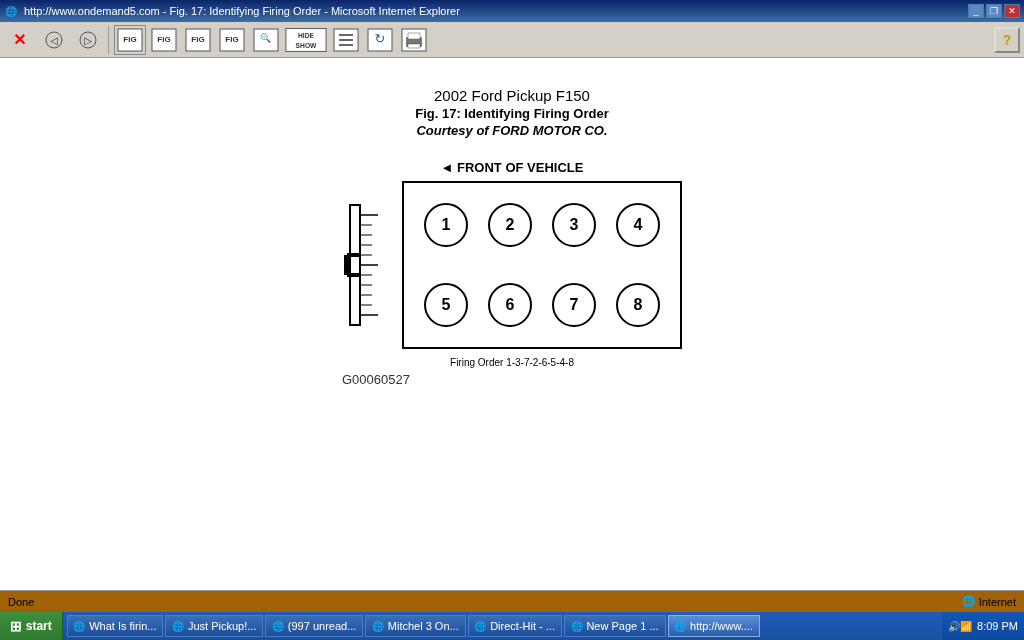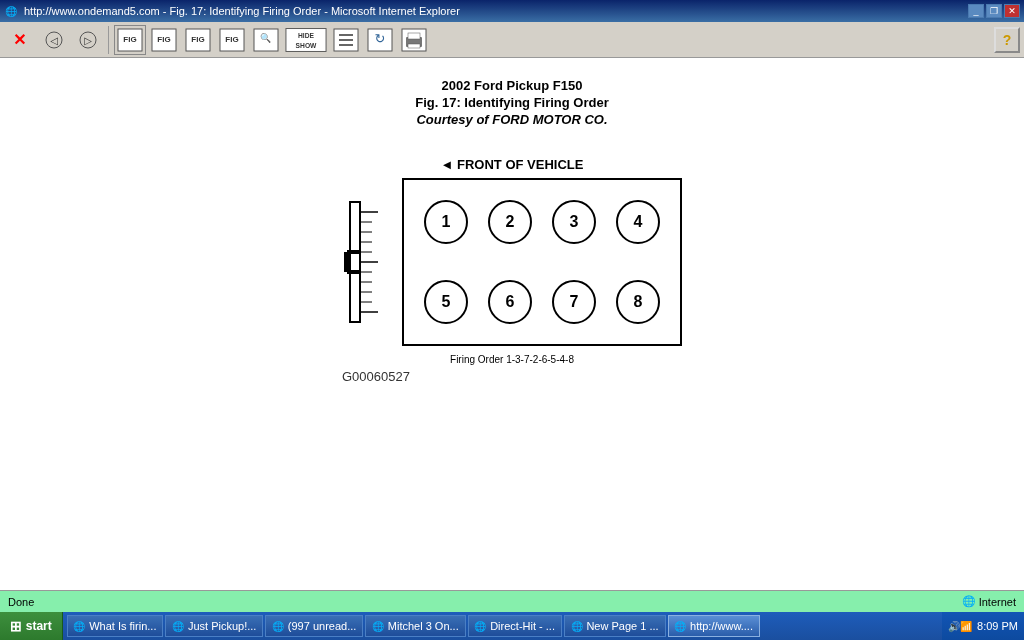--- a/index.html
+++ b/index.html
@@ -65,29 +65,29 @@
 
     
     #content-area {
       background: white;
       height: calc(640px - 22px - 36px - 22px - 28px);
       overflow: auto;
       padding: 20px;
       text-align: center;
     }
 
-    .page-title { font-size: 13px; font-weight: bold; margin-bottom: 2px; }
+    .page-title { font-size: 15px; font-weight: normal; margin-bottom: 2px; margin-top: 9px; }
     .page-subtitle { font-size: 13px; font-weight: bold; margin-bottom: 2px; }
     .page-credit { font-size: 13px; font-weight: bold; margin-bottom: 20px; font-style: italic; }
 
     
     #diagram-container {
       display: inline-block;
       position: relative;
-      margin-top: 10px;
+      margin-top: 2px;
     }
 
     .front-label {
       font-size: 13px;
       font-weight: bold;
       margin-bottom: 6px;
       display: flex;
       align-items: center;
       justify-content: center;
       gap: 6px;
@@ -131,21 +131,21 @@
 
     .diagram-code {
       font-size: 13px;
       margin-top: 4px;
       text-align: left;
       color: #333;
     }
 
     
     #status-bar {
-      background: #86efac;
+      background: #a16207;
       border-top: 1px solid #999;
       height: 22px;
       display: flex;
       align-items: center;
       padding: 0 8px;
       font-size: 11px;
       font-family: 'Tahoma', sans-serif;
     }
     #status-left { flex: 1; }
     #status-right { display: flex; align-items: center; gap: 6px; }

